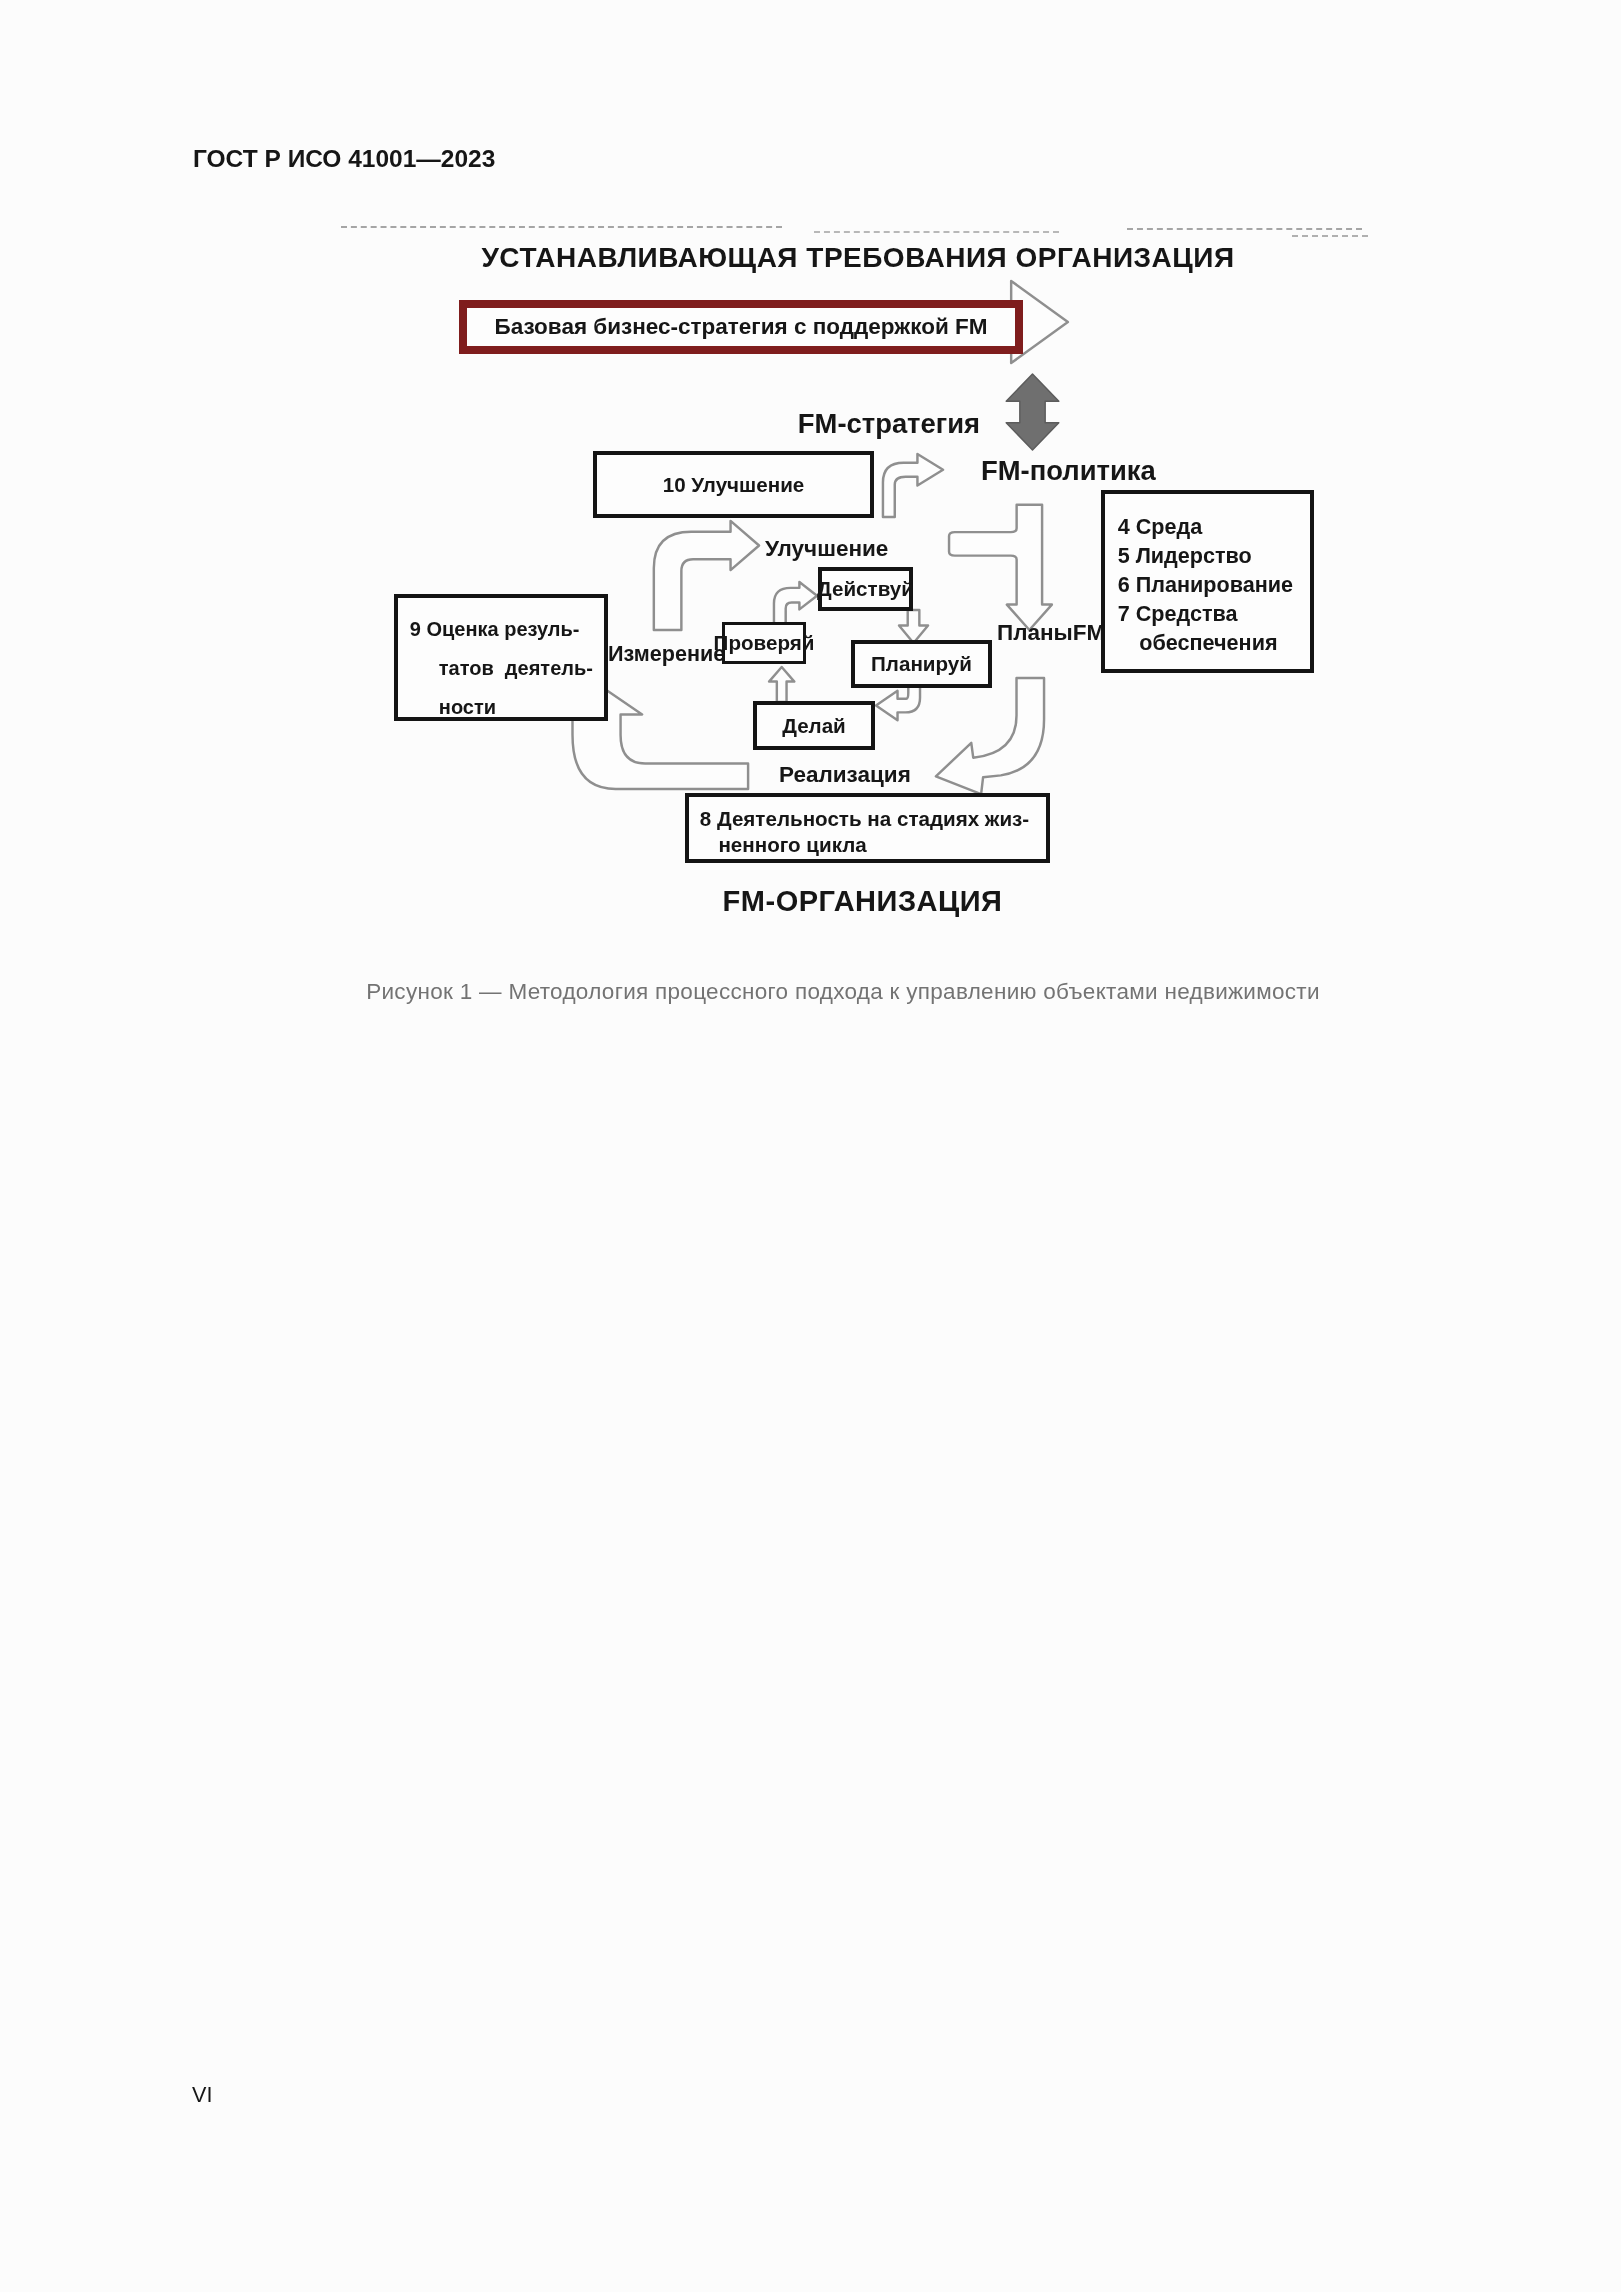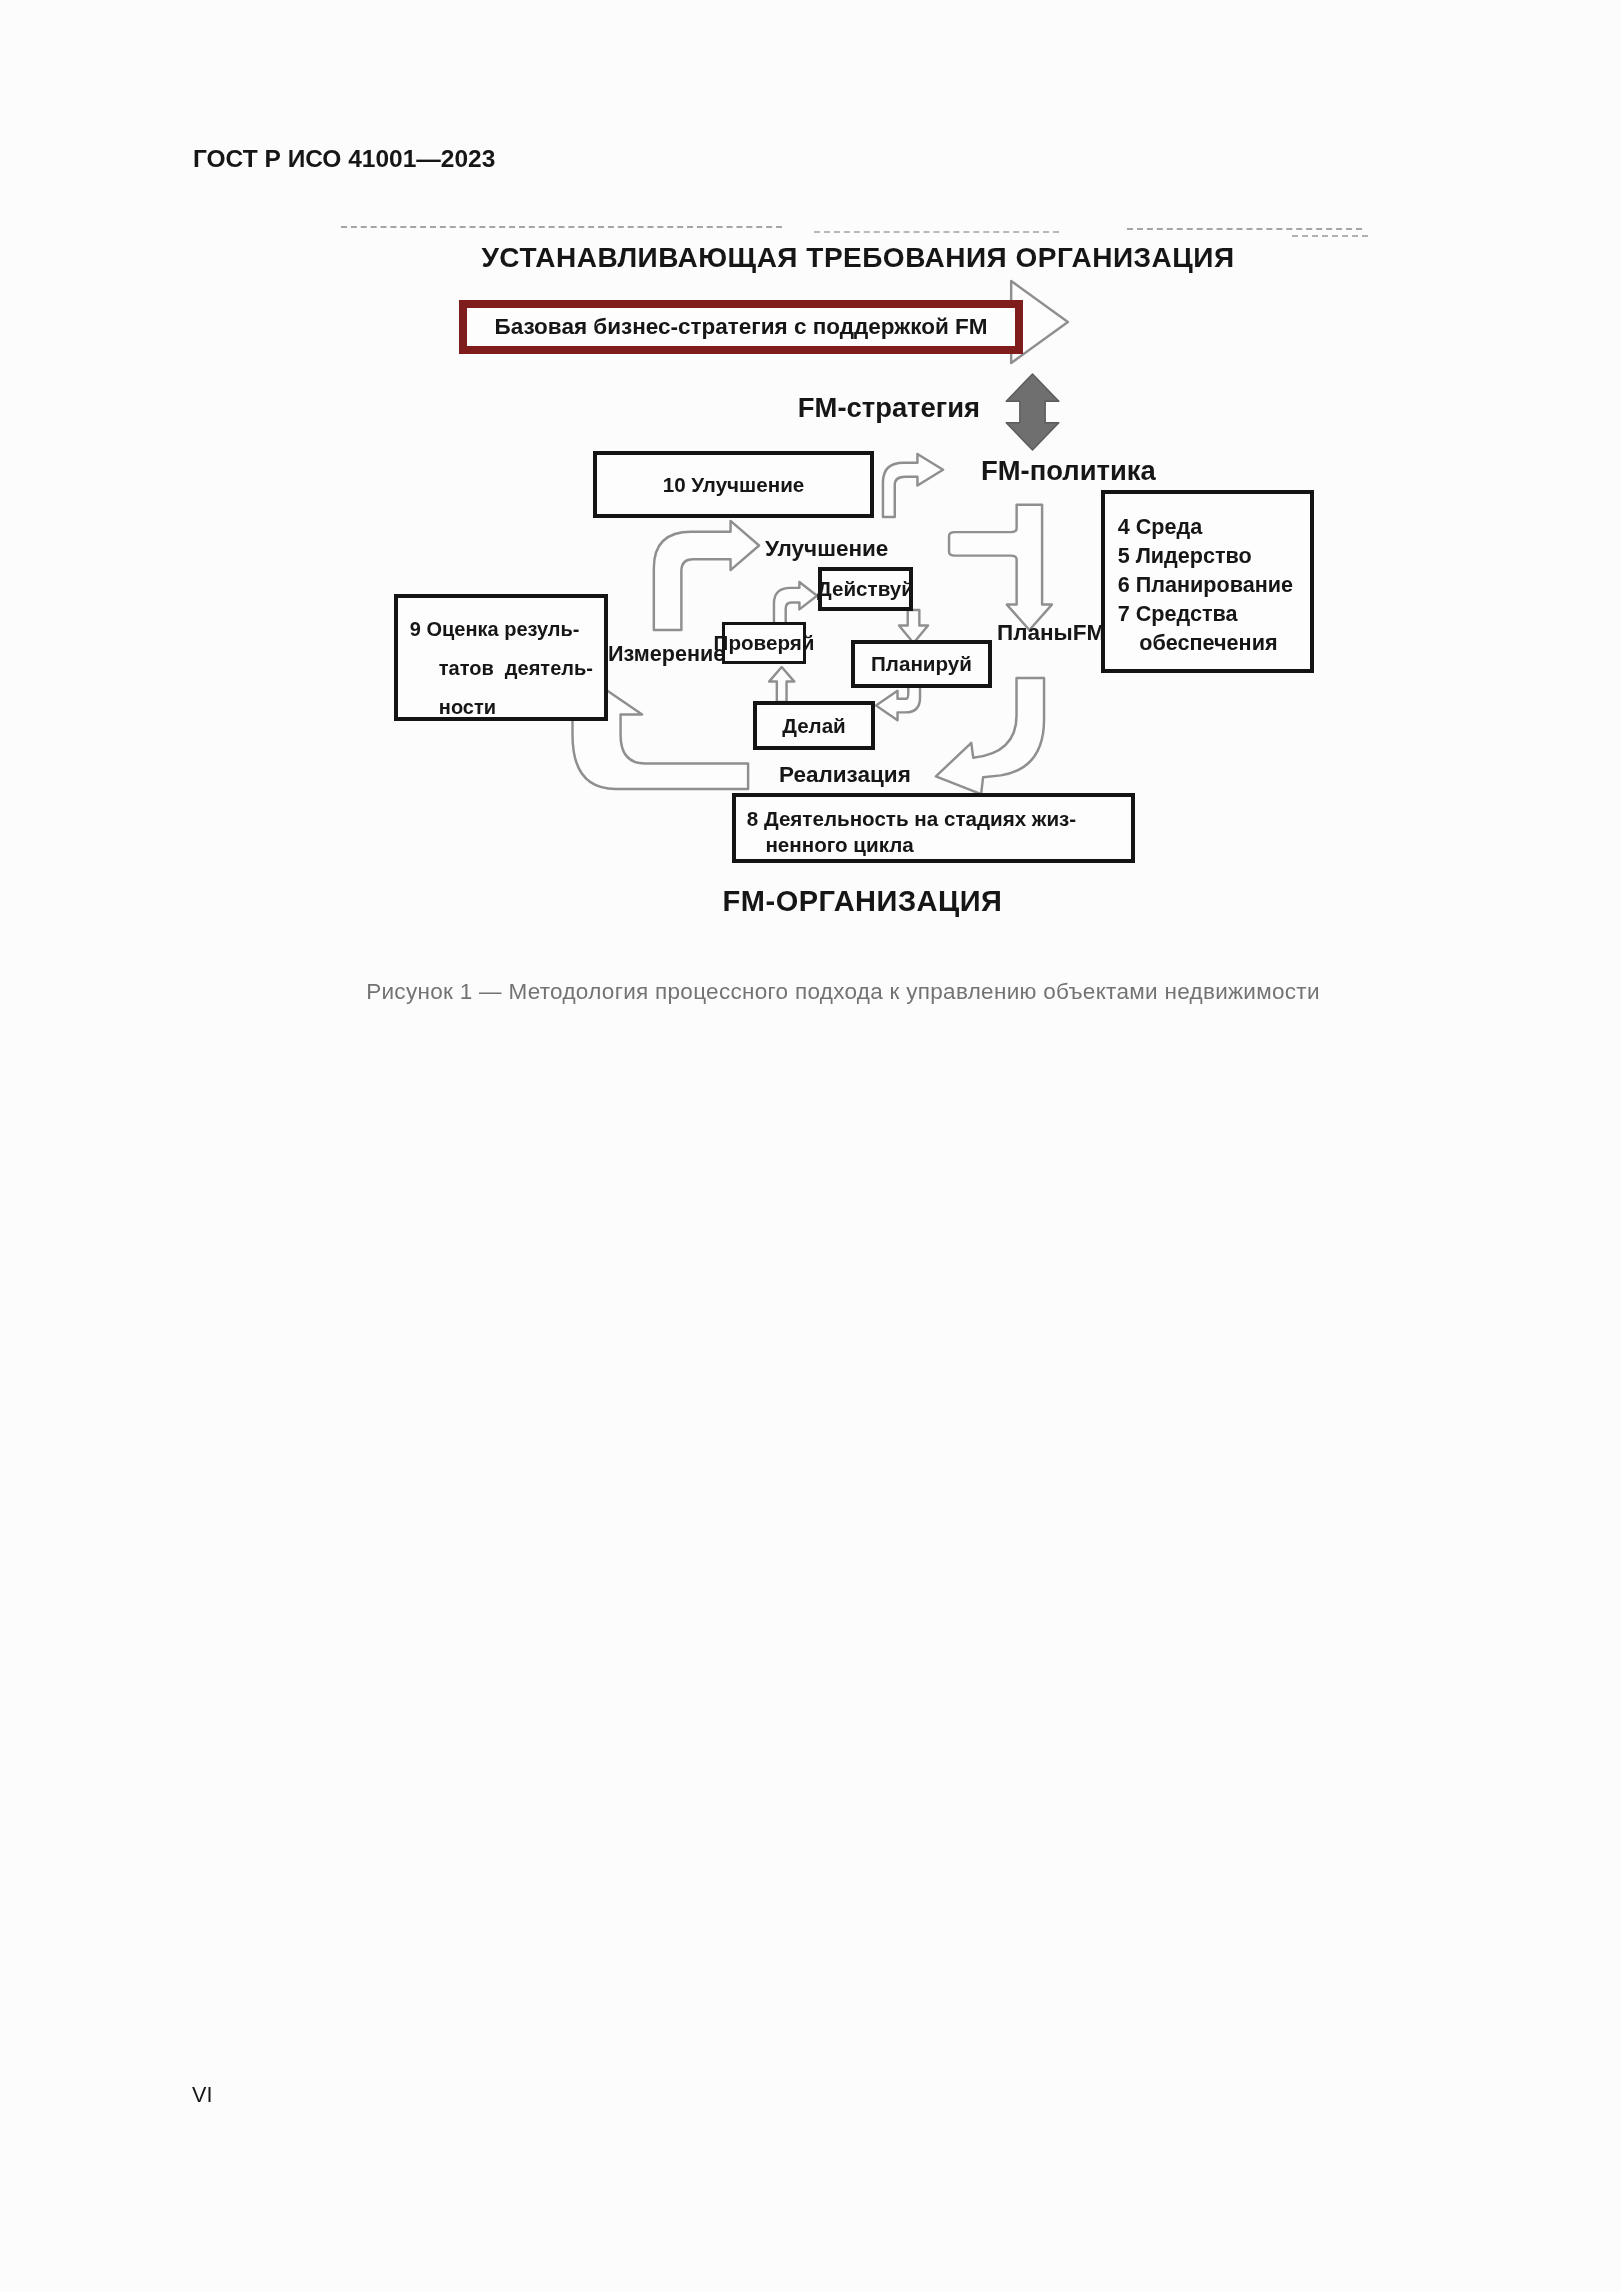--- a/index.html
+++ b/index.html
@@ -89,21 +89,21 @@
   <svg class="abs" style="left:926px;top:678px;" width="123" height="120" viewBox="0 0 125 122">
     <path class="oa" d="M 92,0 L 120,0 L 120,42 Q 120,92 76,99 L 58,101 L 56,118 L 10,100 L 46,66 L 48,81 Q 92,76 92,38 Z"></path>
   </svg>
 
   <svg class="abs" style="left:547px;top:676px;" width="206" height="120" viewBox="0 0 210 122">
     <path class="oa" d="M 50,7 L 97,39 L 75,39 L 75,60 Q 75,89 100,89 L 205,89 L 205,115 L 70,115 Q 26,115 26,60 L 26,39 L 8,39 Z"></path>
   </svg>
 
   <div class="abs b ctr" style="left:459px;top:300px;width:548px;height:38px;line-height:38px;border:8px solid #7f1d1d;background:#fdfdfd;font-size:22.5px;">Базовая бизнес-стратегия с поддержкой FM</div>
 
-  <div class="abs b right" style="left:686px;top:392px;width:294px;font-size:27.4px;">FM-стратегия</div>
+  <div class="abs b right" style="left:686px;top:408px;width:294px;font-size:27.4px;">FM-стратегия</div>
 
   <div class="abs b" style="left:981px;top:455px;font-size:27.4px;">FM-политика</div>
 
   <div class="dbox cbox" style="left:593px;top:451px;width:281px;height:67px;font-size:20.6px;">10 Улучшение</div>
 
   <div class="abs b" style="left:765px;top:536px;font-size:22.5px;">Улучшение</div>
 
   <div class="dbox" style="left:394px;top:594px;width:214px;height:127px;font-size:20px;padding:11.8px 0 0 11.8px;">
     <div class="hline pre">9 Оценка резуль-</div>
     <div class="hline pre" style="margin-left:29px;">татов  деятель-</div>
@@ -125,21 +125,21 @@
   <div class="dbox" style="left:1101px;top:490px;width:213px;height:183px;font-size:21.6px;padding:17.6px 0 0 12.7px;">
     <div style="line-height:29px;">4 Среда</div>
     <div style="line-height:29px;">5 Лидерство</div>
     <div style="line-height:29px;">6 Планирование</div>
     <div style="line-height:29px;">7 Средства</div>
     <div style="line-height:29px;margin-left:21.6px;">обеспечения</div>
   </div>
 
   <div class="abs b" style="left:779px;top:762px;font-size:22.5px;">Реализация</div>
 
-  <div class="dbox" style="left:685px;top:793px;width:403px;height:70px;font-size:20.6px;padding:8.8px 0 0 10.8px;margin-left:47px;">
+  <div class="dbox" style="left:685px;top:793px;width:365px;height:70px;font-size:20.6px;padding:8.8px 0 0 10.8px;">
     <div style="line-height:26.5px;">8 Деятельность на стадиях жиз-</div>
     <div style="line-height:26.5px;margin-left:18.6px;">ненного цикла</div>
   </div>
 
   <div class="abs b ctr" style="left:588px;top:885px;width:549px;font-size:29px;letter-spacing:0.5px;">FM-ОРГАНИЗАЦИЯ</div>
 
   <div class="abs ctr" style="left:348px;top:979px;width:990px;font-size:22.5px;letter-spacing:0.3px;color:#737373;">Рисунок 1 — Методология процессного подхода к управлению объектами недвижимости</div>
 
   <div class="abs" style="left:192px;top:2082px;font-size:21.6px;">VI</div>
 

